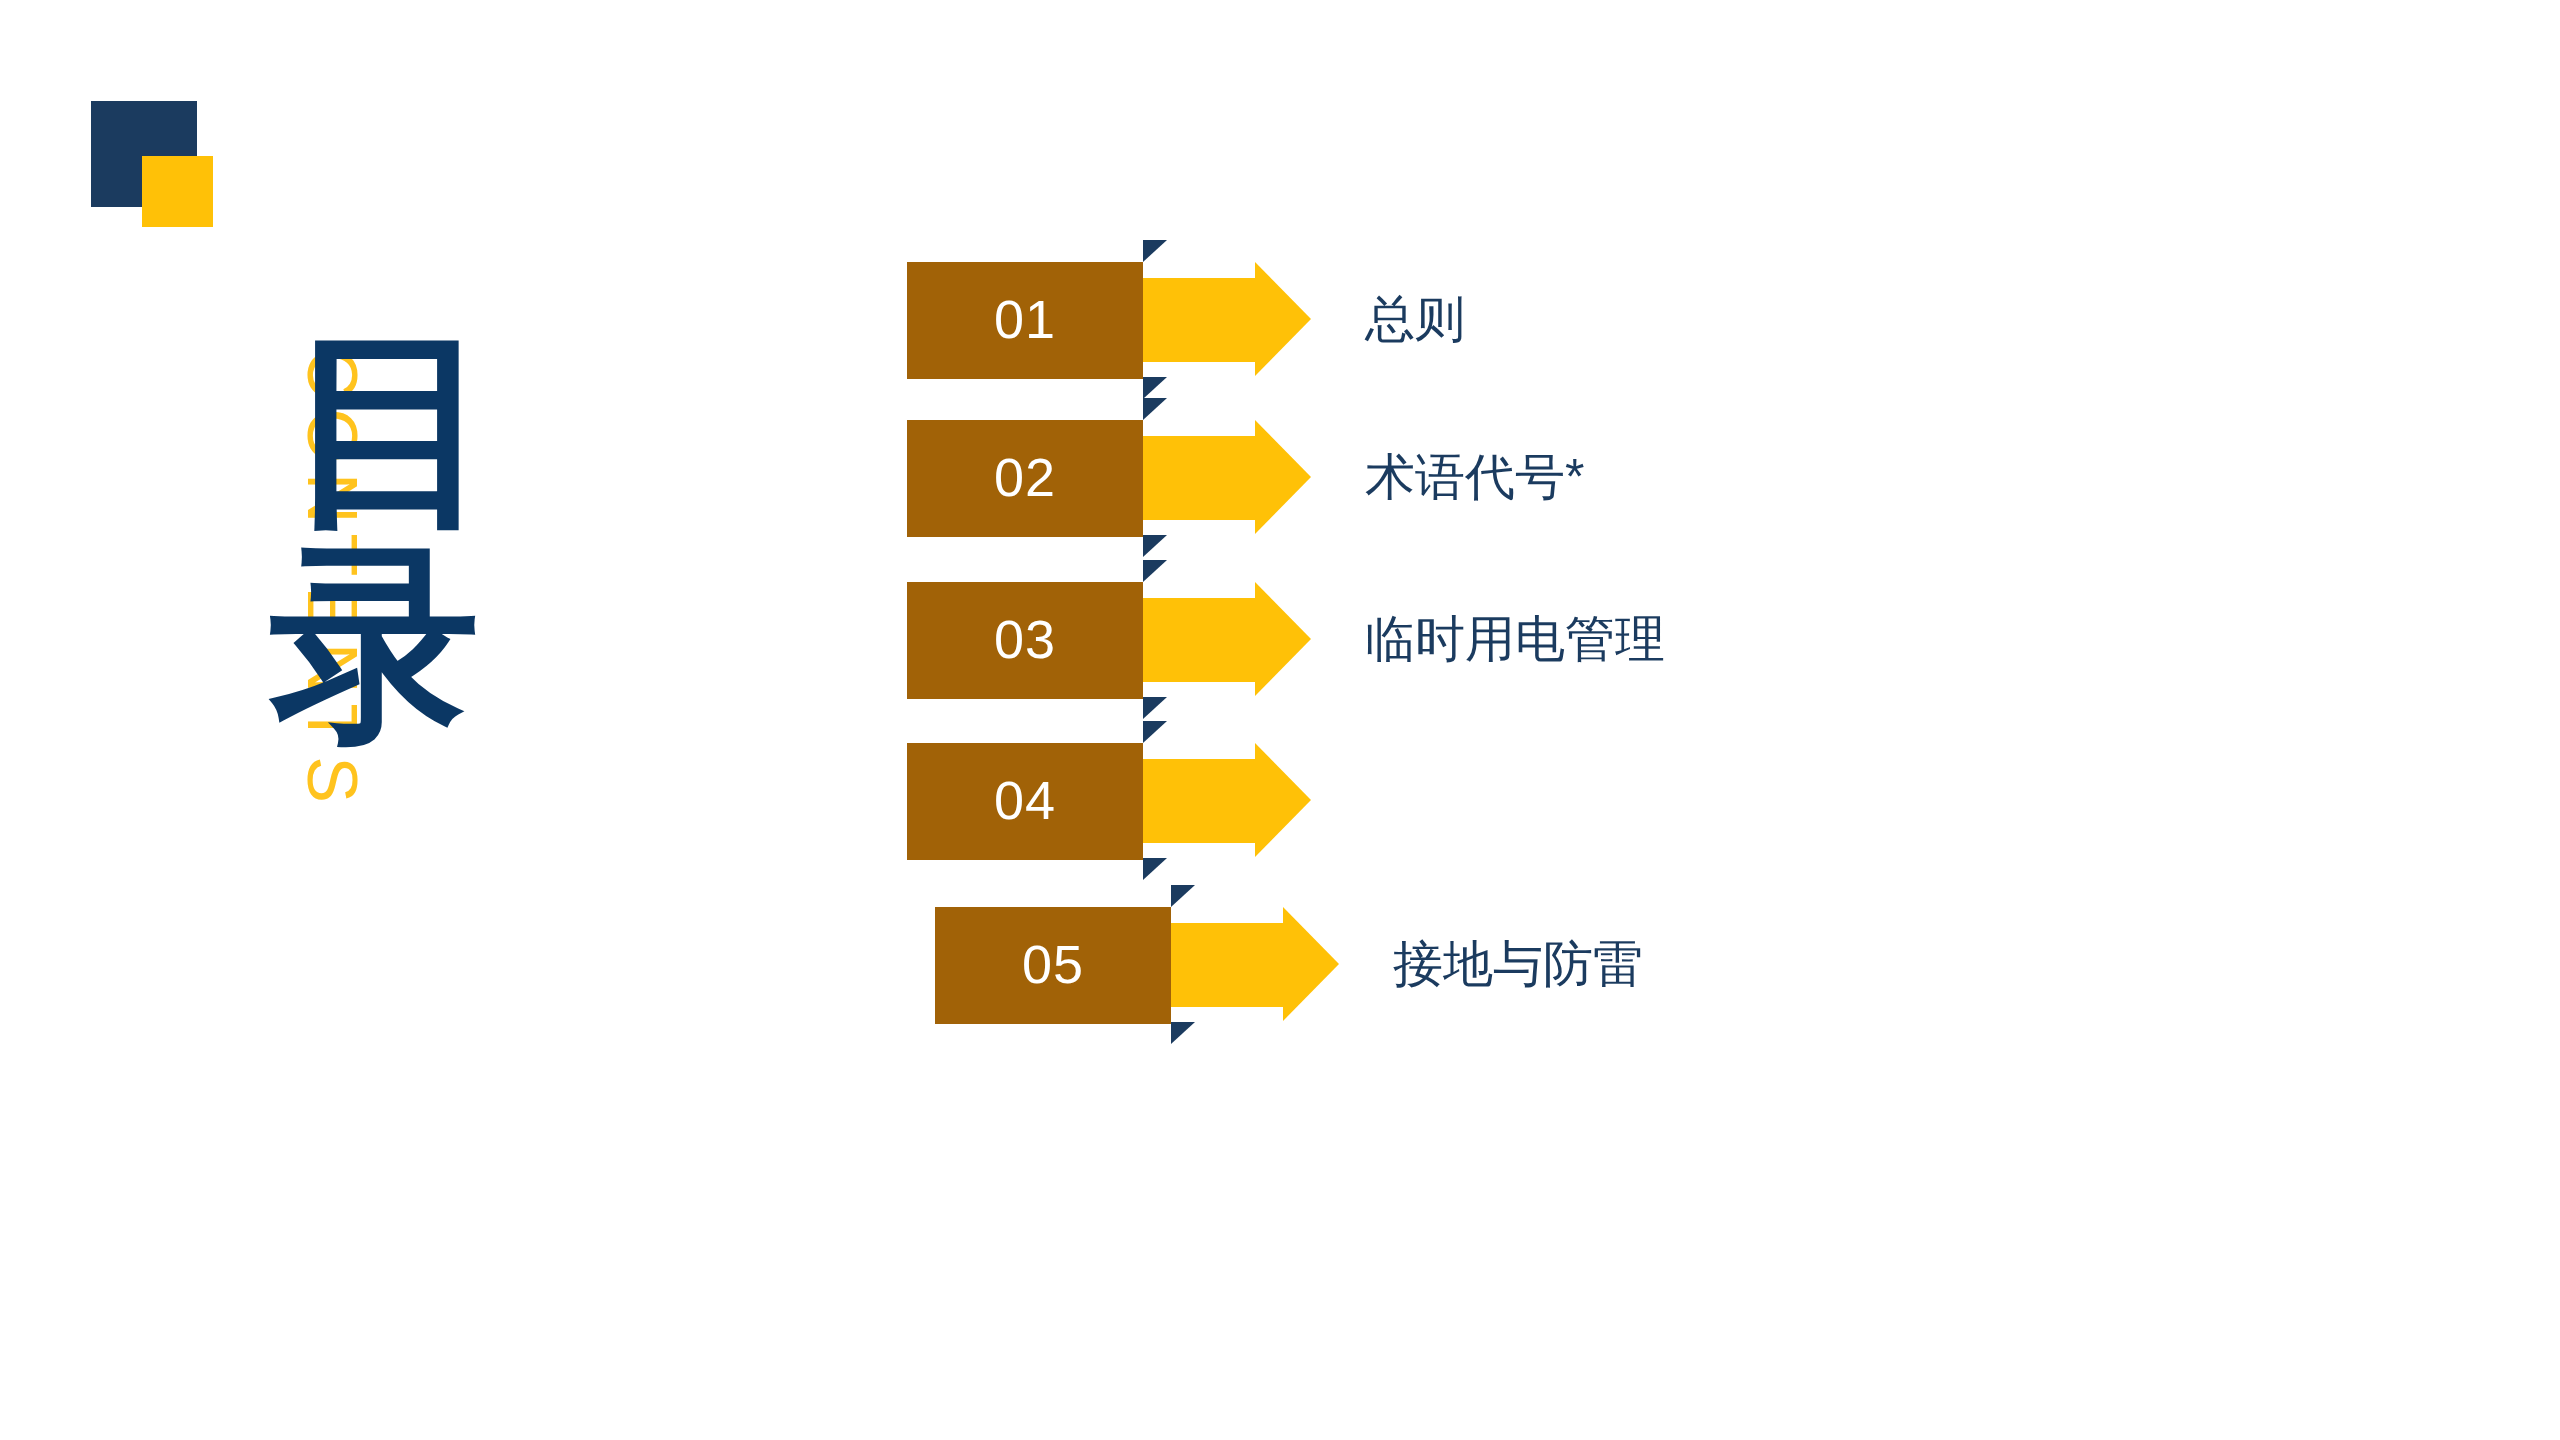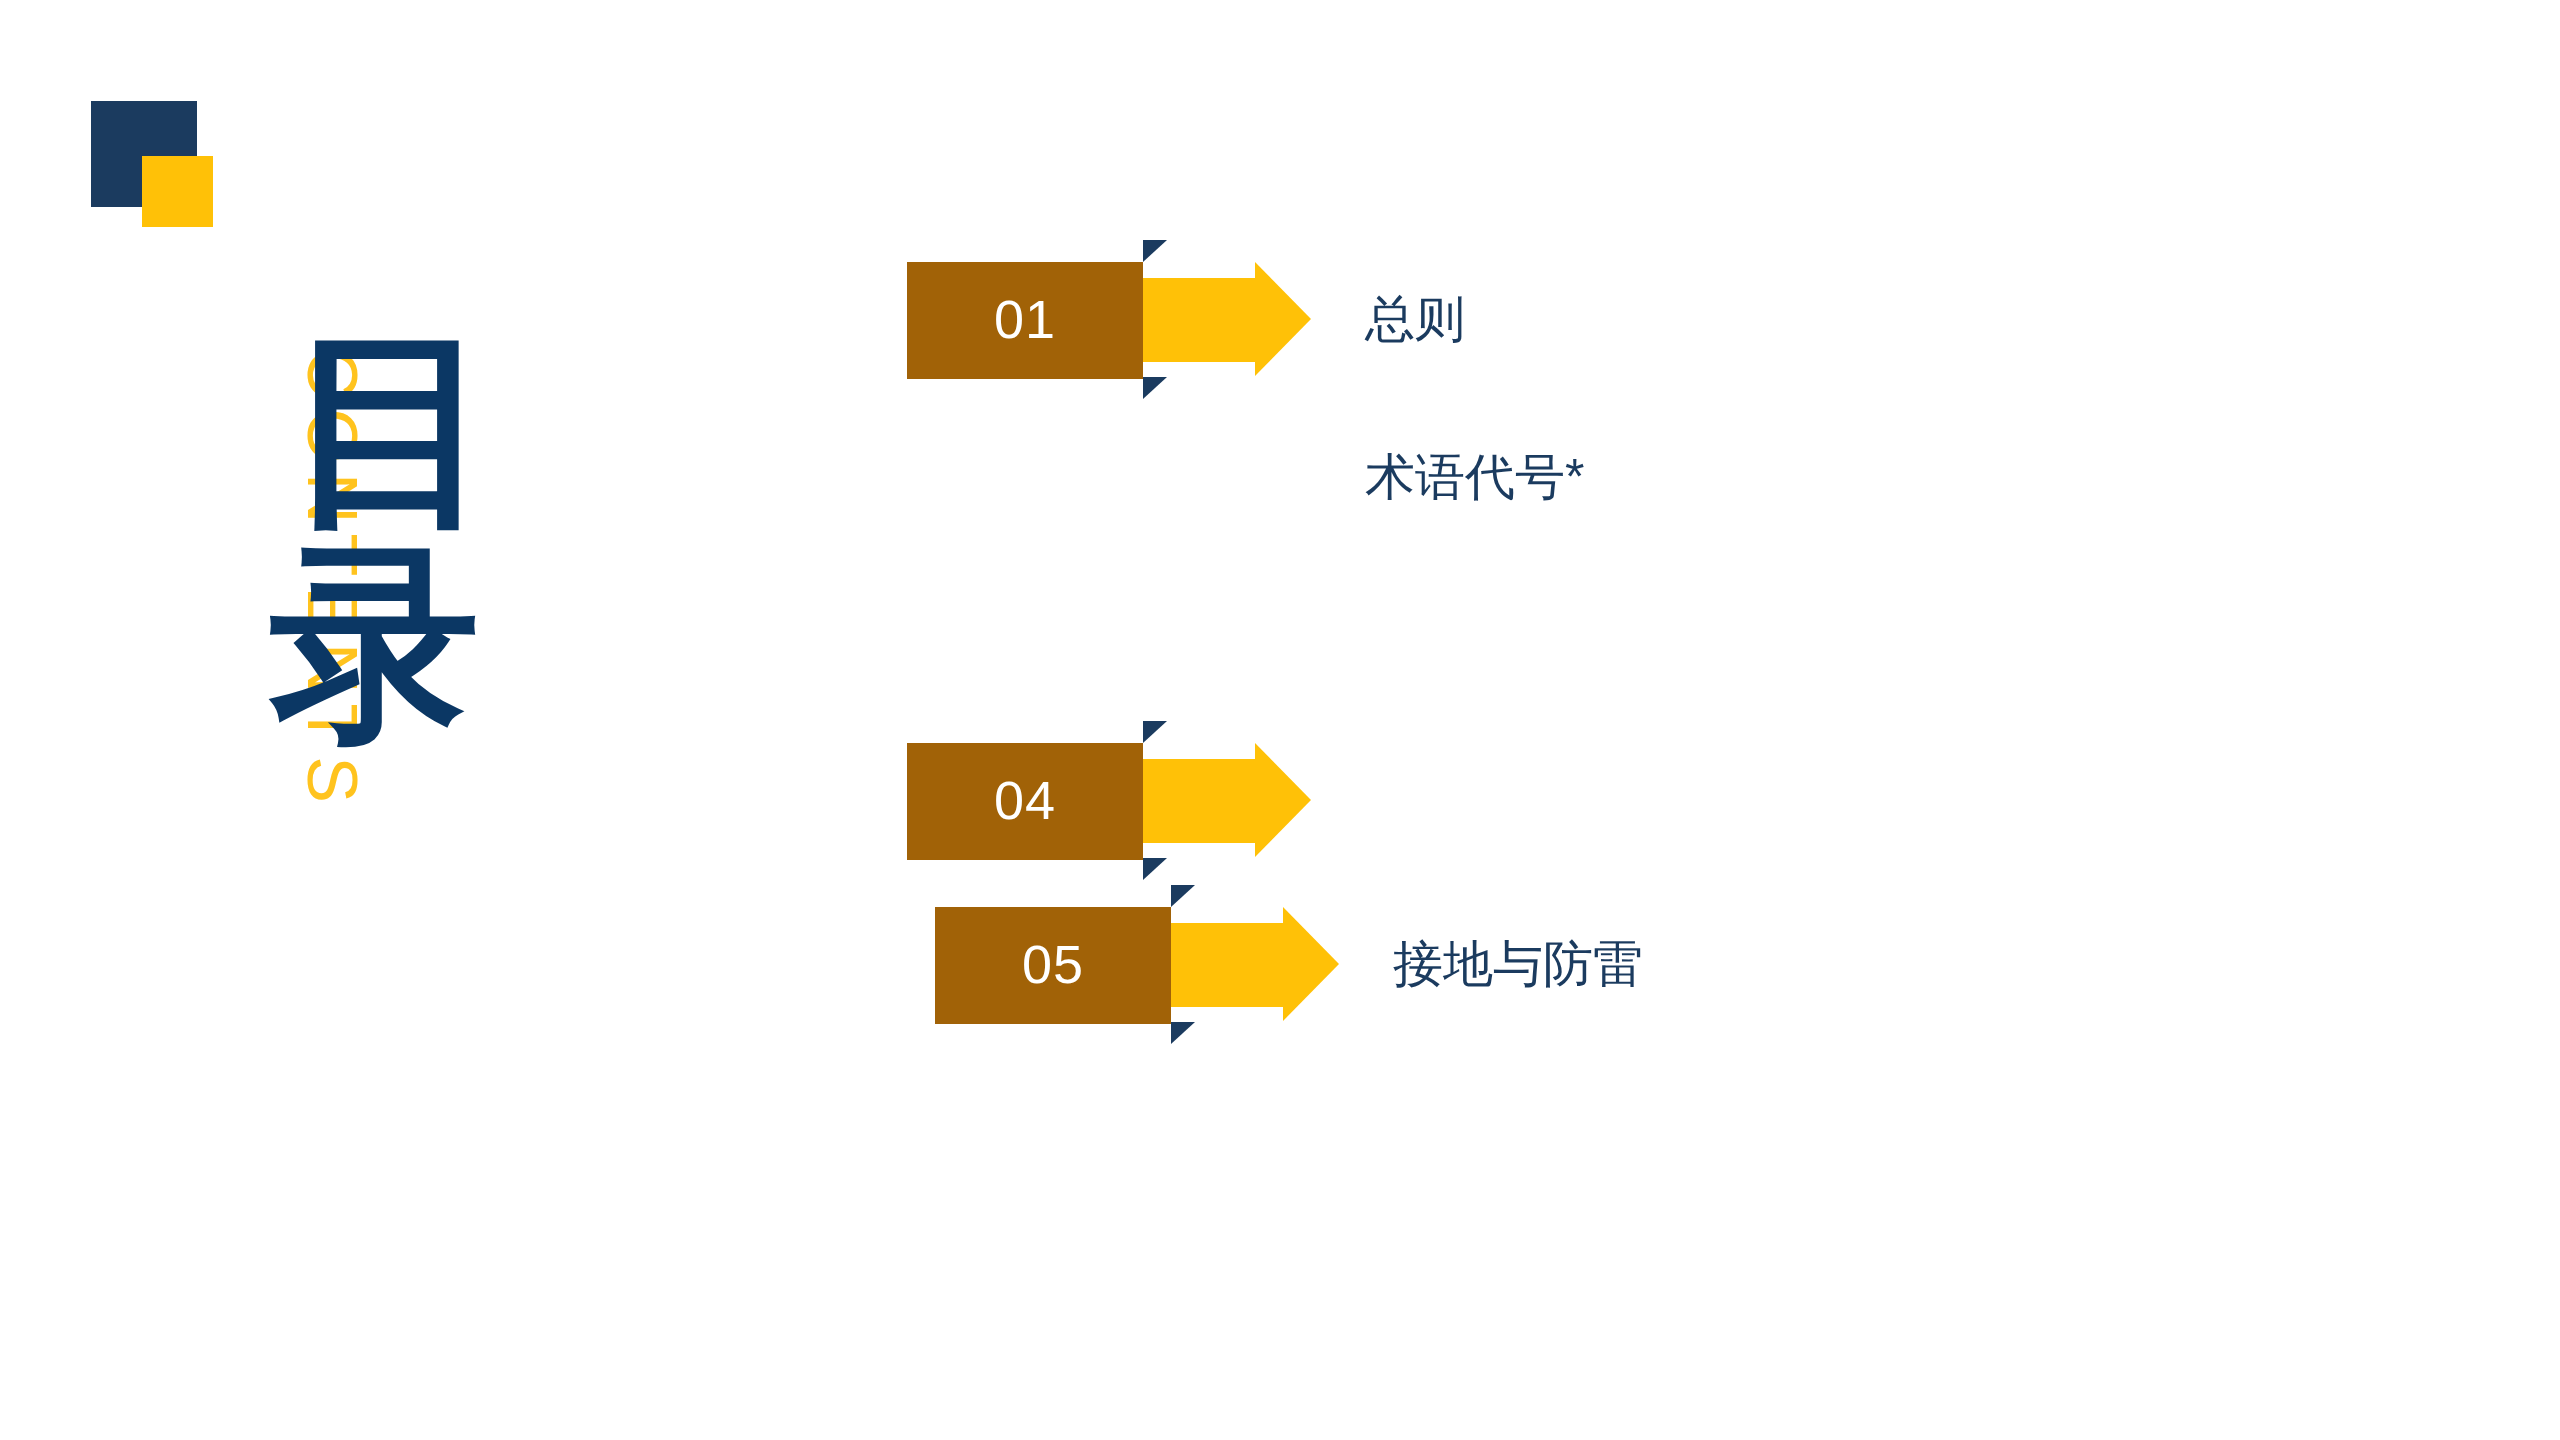--- a/index.html
+++ b/index.html
@@ -216,23 +216,44 @@
         <div class="notch notch-bottom"></div>
         <div class="arrow">
           <div class="arrow-shaft"></div>
           <div class="arrow-head"></div>
         </div>
       </div>
       <div class="row-label">总则</div>
     </div>
 
     <div class="agenda-row" style="top:158px;">
+      <div class="row-graphic">
+        <div class="num-plate">02</div>
+        <div class="notch notch-top"></div>
+        <div class="notch notch-bottom"></div>
+        <div class="arrow">
+          <div class="arrow-shaft"></div>
+          <div class="arrow-head"></div>
+        </div>
+      </div>
       <div class="row-label">术语代号*</div>
     </div>
 
+    <div class="agenda-row" style="top:320px;">
+      <div class="row-graphic">
+        <div class="num-plate">03</div>
+        <div class="notch notch-top"></div>
+        <div class="notch notch-bottom"></div>
+        <div class="arrow">
+          <div class="arrow-shaft"></div>
+          <div class="arrow-head"></div>
+        </div>
+      </div>
+      <div class="row-label">临时用电管理</div>
+    </div>
 
     <div class="agenda-row" style="top:481px;padding-left:15px;">
       <div class="row-graphic">
         <div class="num-plate">04</div>
         <div class="notch notch-top"></div>
         <div class="notch notch-bottom"></div>
         <div class="arrow">
           <div class="arrow-shaft"></div>
           <div class="arrow-head"></div>
         </div>

